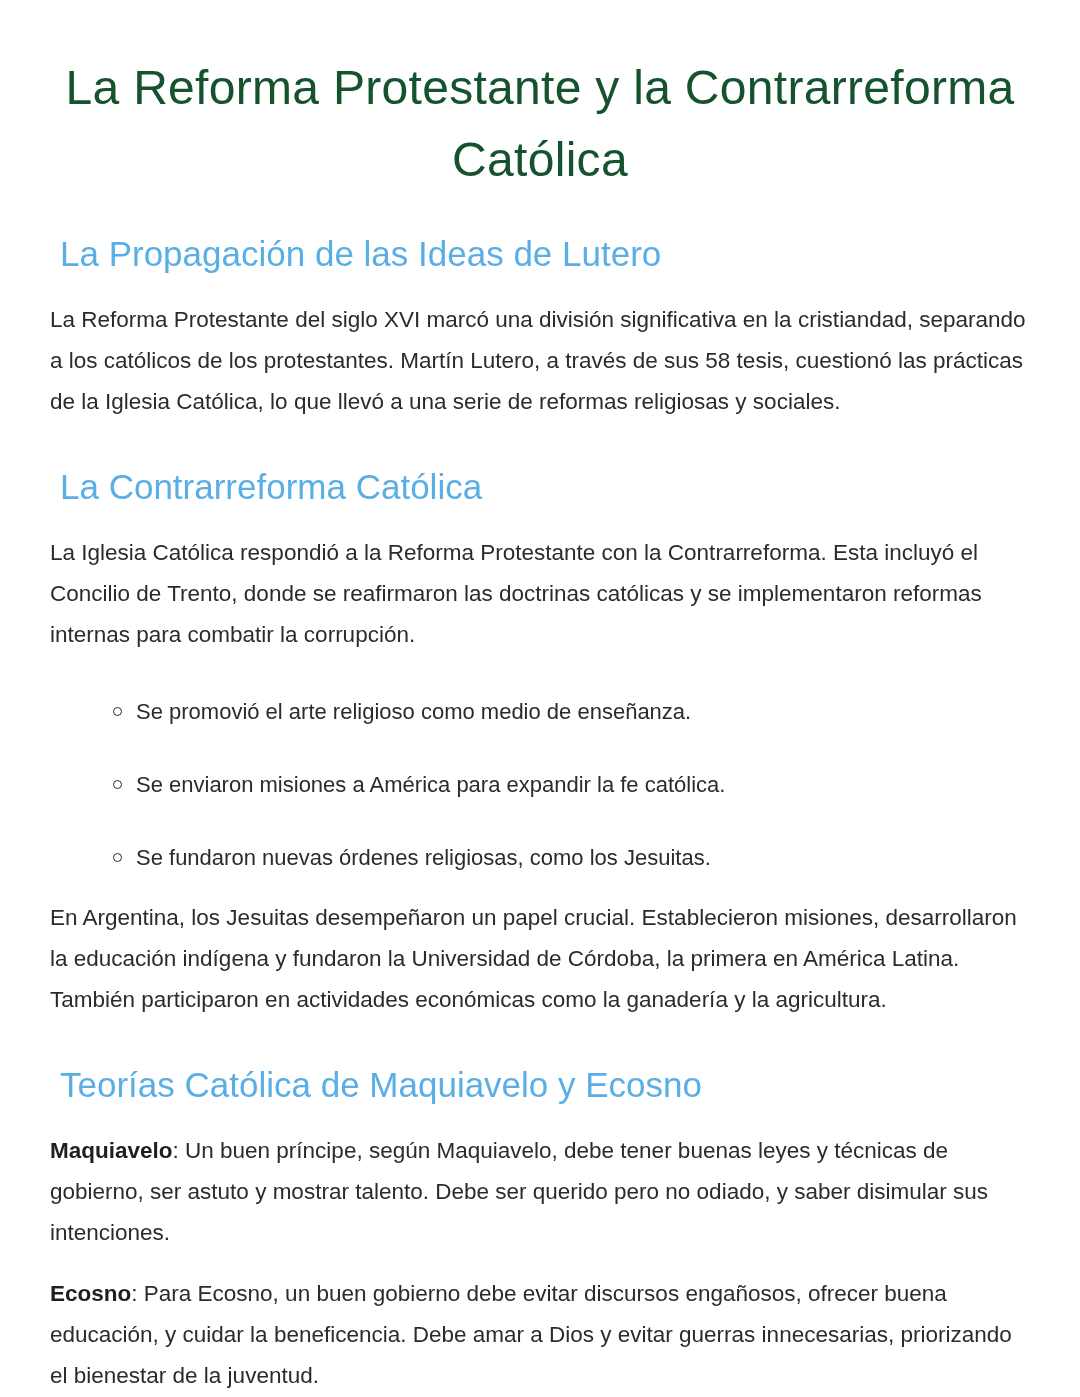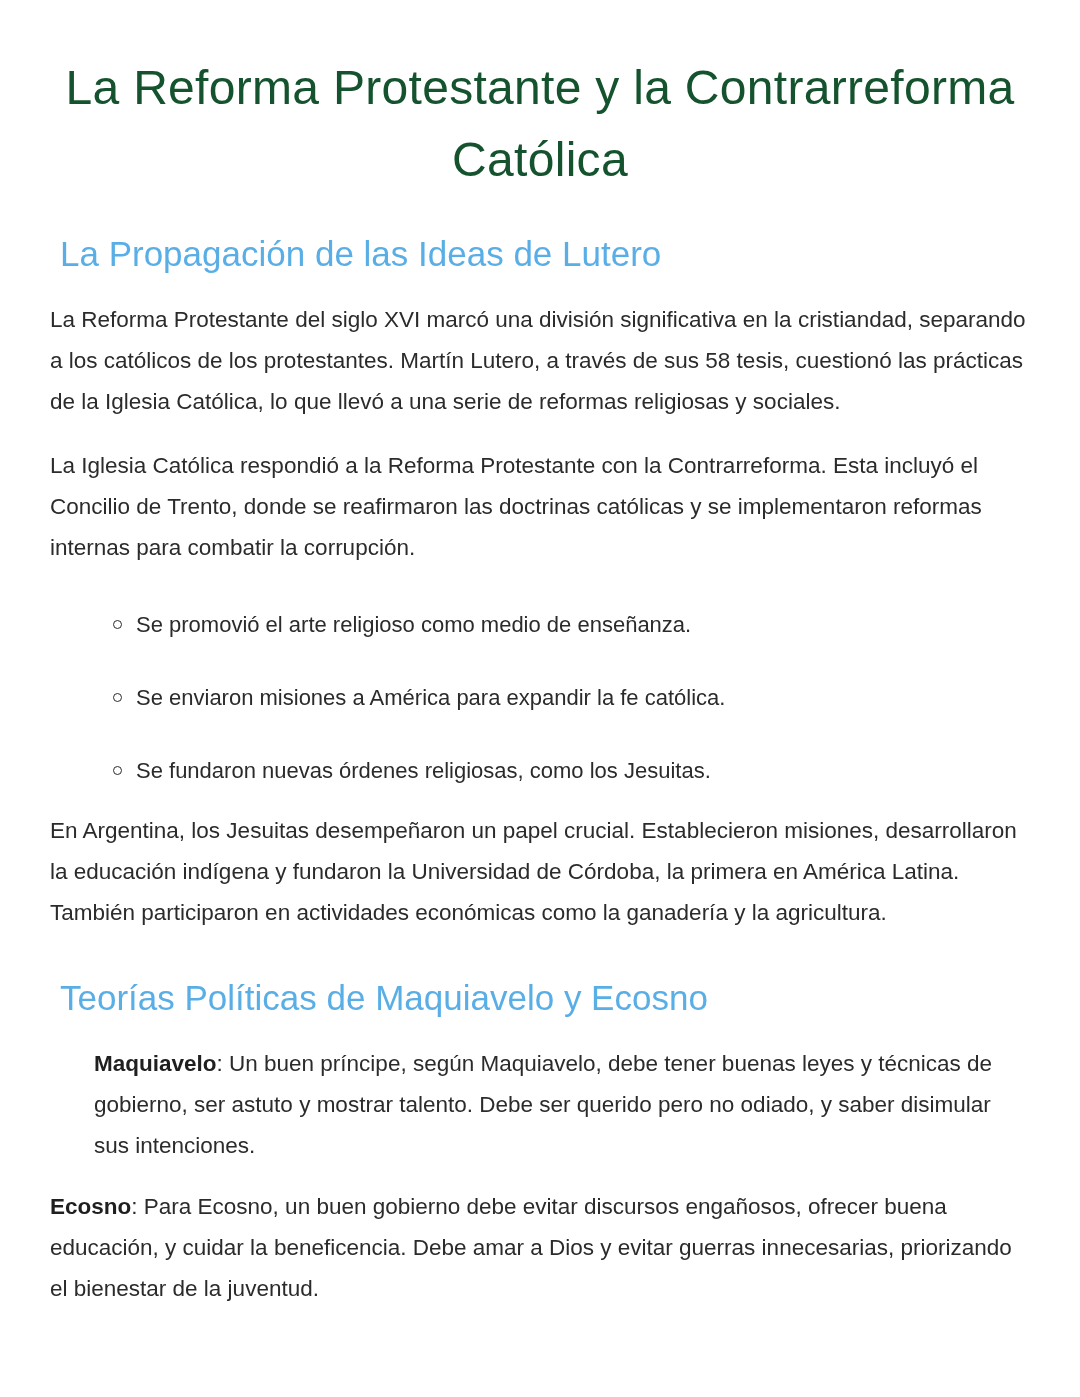--- a/index.html
+++ b/index.html
@@ -55,52 +55,53 @@
       position: absolute;
       left: 0;
       top: 12px;
       width: 7px;
       height: 7px;
       border: 1.5px solid #2b2b2b;
       border-radius: 50%;
     }
     .p-3 { margin-top: 23px; }
     .h2-3 { margin-top: 43px; }
-    .p-4 { margin-top: 23px; margin-left: 44px; }
+    .p-4 { margin-top: 23px; }
     .p-5 { margin-top: 20px; }
     b { font-weight: bold; color: #1f1f1f; }
   </style>
 </head>
 <body>
 
 <div class="page">
   <h1>La Reforma Protestante y la Contrarreforma Católica</h1>
 
   <section>
     <h2 class="h2-1">La Propagación de las Ideas de Lutero</h2>
     <p class="p-1">La Reforma Protestante del siglo XVI marcó una división significativa en la cristiandad, separando a los católicos de los protestantes. Martín Lutero, a través de sus 58 tesis, cuestionó las prácticas de la Iglesia Católica, lo que llevó a una serie de reformas religiosas y sociales.</p>
   </section>
 
   <section>
+    <h2 class="h2-2">La Contrarreforma Católica</h2>
     <p class="p-2">La Iglesia Católica respondió a la Reforma Protestante con la Contrarreforma. Esta incluyó el Concilio de Trento, donde se reafirmaron las doctrinas católicas y se implementaron reformas internas para combatir la corrupción.</p>
     <ul>
       <li>
         <span class="bullet"></span>
         <span>Se promovió el arte religioso como medio de enseñanza.</span>
       </li>
       <li>
         <span class="bullet"></span>
         <span>Se enviaron misiones a América para expandir la fe católica.</span>
       </li>
       <li>
         <span class="bullet"></span>
         <span>Se fundaron nuevas órdenes religiosas, como los Jesuitas.</span>
       </li>
     </ul>
     <p class="p-3">En Argentina, los Jesuitas desempeñaron un papel crucial. Establecieron misiones, desarrollaron la educación indígena y fundaron la Universidad de Córdoba, la primera en América Latina. También participaron en actividades económicas como la ganadería y la agricultura.</p>
   </section>
 
   <section>
-    <h2 class="h2-3">Teorías Políticas de Maquiavelo y Ecosno</h2>
+    <h2 class="h2-3">Teorías Católica de Maquiavelo y Ecosno</h2>
     <p class="p-4"><b>Maquiavelo</b><span>: Un buen príncipe, según Maquiavelo, debe tener buenas leyes y técnicas de gobierno, ser astuto y mostrar talento. Debe ser querido pero no odiado, y saber disimular sus intenciones.</span></p>
     <p class="p-5"><b>Ecosno</b><span>: Para Ecosno, un buen gobierno debe evitar discursos engañosos, ofrecer buena educación, y cuidar la beneficencia. Debe amar a Dios y evitar guerras innecesarias, priorizando el bienestar de la juventud.</span></p>
   </section>
 </div>
 
 </body></html>

